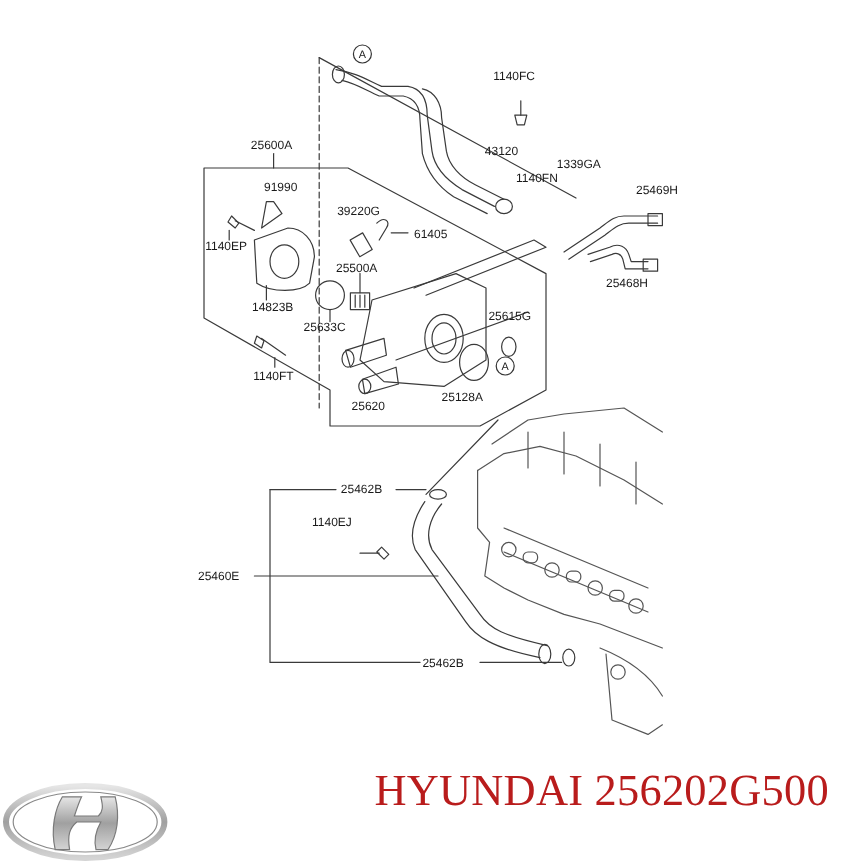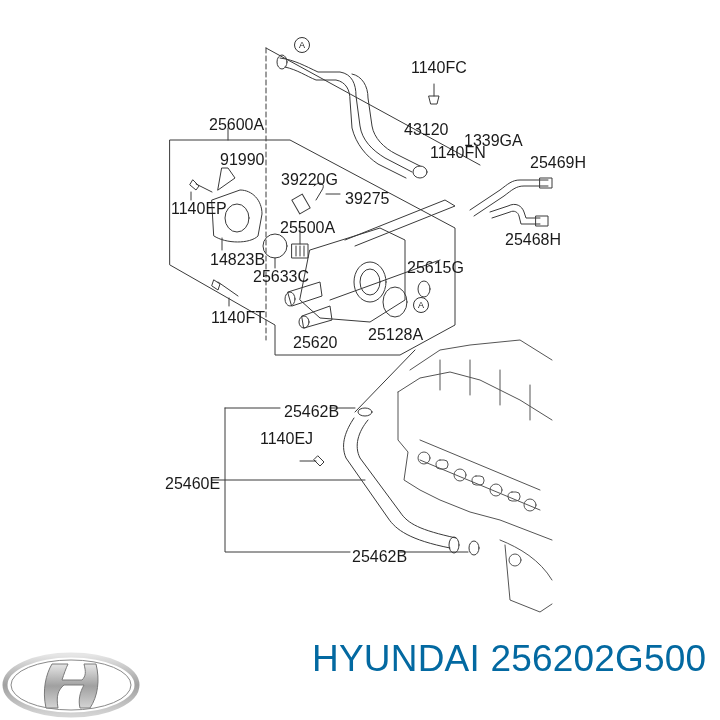--- a/index.html
+++ b/index.html
@@ -1,19 +1,19 @@
 <!DOCTYPE html>
 <html><head>
 <meta charset="utf-8">
 <style>
   html,body{margin:0;padding:0;background:#ffffff;}
   body{width:720px;height:720px;position:relative;overflow:hidden;font-family:"Liberation Sans",sans-serif;}
   #diagram{position:absolute;left:0;top:0;width:720px;height:720px;}
-  .lbl{position:absolute;font-size:16px;color:#1a1a1a;white-space:nowrap;line-height:1;font-family:"Liberation Sans",sans-serif;}
-  .brand{position:absolute;left:312px;top:638px;font-size:37px;color:#0369a1;letter-spacing:0.2px;white-space:nowrap;font-family:Liberation Sans, sans-serif;}
+  .lbl{position:absolute;font-size:10px;color:#1a1a1a;white-space:nowrap;line-height:1;font-family:"Liberation Sans",sans-serif;}
+  .brand{position:absolute;left:312px;top:638px;font-size:37px;color:#b91c1c;letter-spacing:0.2px;white-space:nowrap;font-family:Liberation Serif, serif;}
   .logo{position:absolute;left:2px;top:652px;width:138px;height:66px;}
 </style>
 </head>
 <body>
 
 <div id="diagram">
   <svg width="720" height="720" viewBox="0 0 720 720" fill="none" stroke="#3a3a3a" stroke-width="1" stroke-linejoin="round" stroke-linecap="round">
 
     <g>
       <path d="M266,48 L266,340" stroke-dasharray="5,3"></path>
@@ -120,21 +120,21 @@
 
   
   <div class="lbl" style="left:411px;top:60px">1140FC</div>
   <div class="lbl" style="left:404px;top:122px">43120</div>
   <div class="lbl" style="left:209px;top:117px">25600A</div>
   <div class="lbl" style="left:464px;top:133px">1339GA</div>
   <div class="lbl" style="left:430px;top:145px">1140FN</div>
   <div class="lbl" style="left:220px;top:152px">91990</div>
   <div class="lbl" style="left:530px;top:155px">25469H</div>
   <div class="lbl" style="left:281px;top:172px">39220G</div>
-  <div class="lbl" style="left:345px;top:191px">39275</div>
+  <div class="lbl" style="left:345px;top:191px">61405</div>
   <div class="lbl" style="left:171px;top:201px">1140EP</div>
   <div class="lbl" style="left:280px;top:220px">25500A</div>
   <div class="lbl" style="left:505px;top:232px">25468H</div>
   <div class="lbl" style="left:210px;top:252px">14823B</div>
   <div class="lbl" style="left:407px;top:260px">25615G</div>
   <div class="lbl" style="left:253px;top:269px">25633C</div>
   <div class="lbl" style="left:211px;top:310px">1140FT</div>
   <div class="lbl" style="left:368px;top:327px">25128A</div>
   <div class="lbl" style="left:293px;top:335px">25620</div>
   <div class="lbl" style="left:284px;top:404px">25462B</div>

